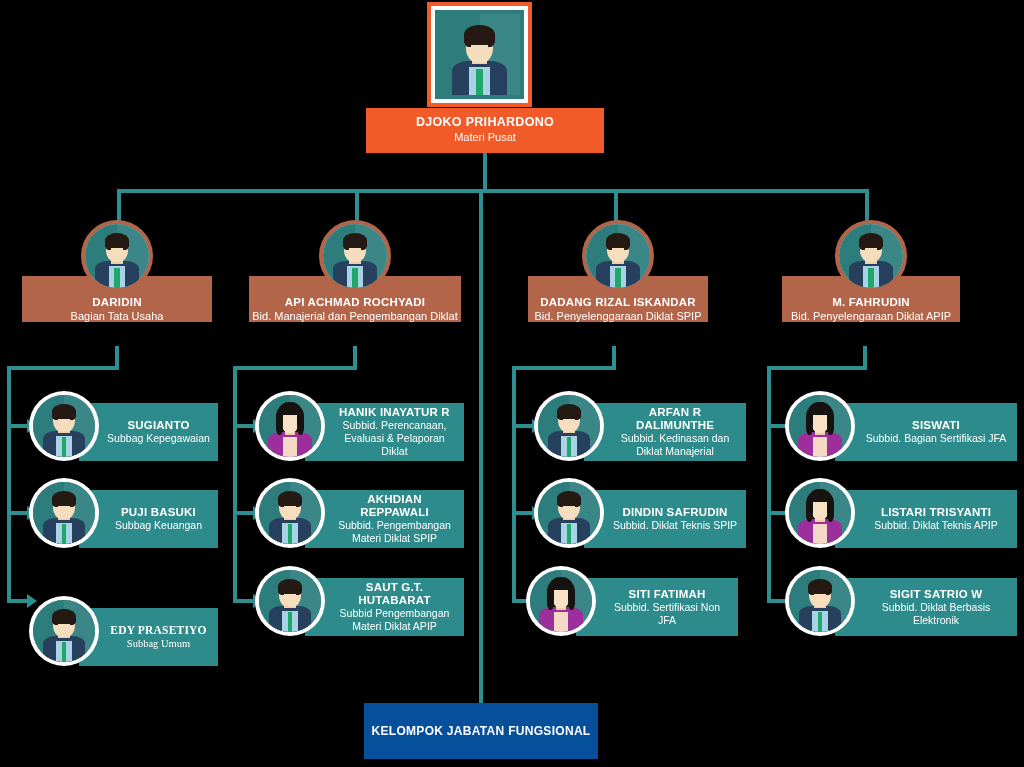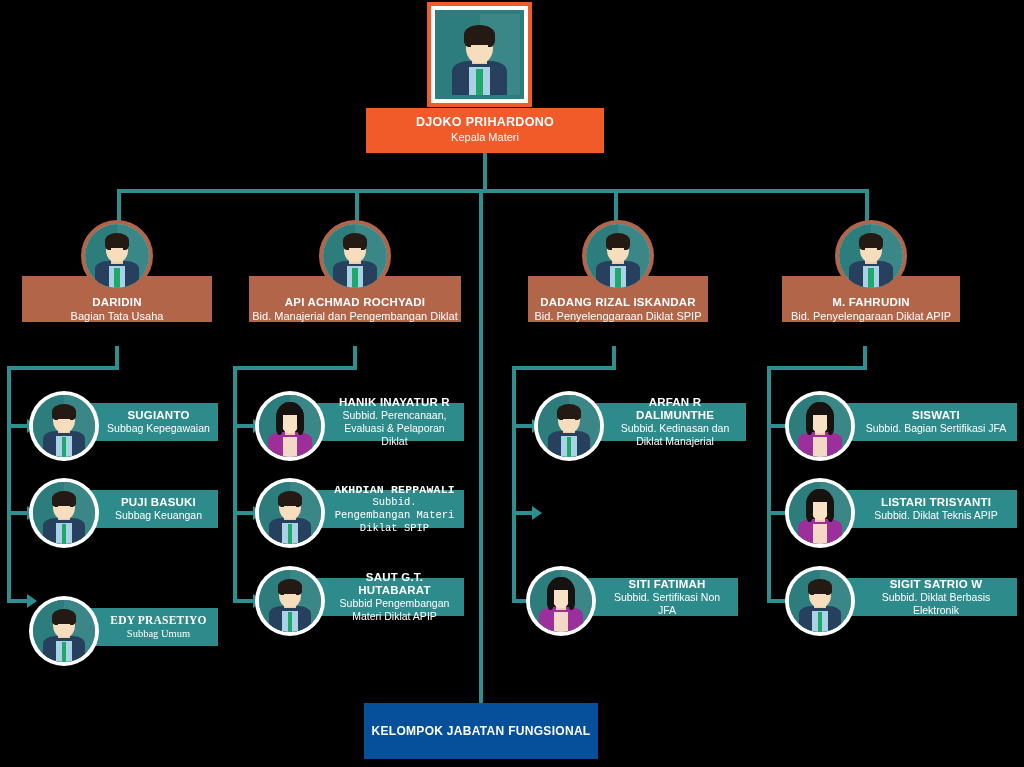--- a/index.html
+++ b/index.html
@@ -86,21 +86,21 @@
     left: 0; top: 0;
     width: 62px; height: 62px; border-radius: 50%;
     background: #2d7d7d;
     box-shadow: 0 0 0 4px #ffffff;
     overflow: hidden;
     z-index: 3;
   }
   .leaf .bn {
     position: absolute;
     left: 46px; top: 8px;
-    height: 38px;
+    height: 58px;
     background: #2e8b8b;
     color: #ffffff;
     text-align: center;
     display: flex; flex-direction: column; justify-content: center;
     padding: 0 8px 0 28px;
     z-index: 2;
   }
   .leaf .nm { font-size: 11.5px; font-weight: bold; letter-spacing: .2px; line-height: 13px; }
   .leaf .rl { font-size: 10.5px; line-height: 13px; }
 
@@ -171,21 +171,21 @@
           <div class="m-tie"></div>
         <div class="m-head"></div>
           <div class="m-hair"></div>
         <div class="m-hair2"></div>
           <div class="m-hair3"></div>
       </div>
     </div>
   </div>
   <div class="ceo-banner">
     <div class="nm">DJOKO PRIHARDONO</div>
-    <div class="rl">Kepala Materi</div>
+    <div class="rl">Materi Pusat</div>
   </div>
 
   <div class="conn conn-v" style="left:483px; top:153px; height:40px;"></div>
   <div class="conn conn-h" style="left:117px; top:189px; width:750px;"></div>
   <div class="conn conn-v" style="left:117px; top:189px; height:36px;"></div>
   <div class="conn conn-v" style="left:355px; top:189px; height:36px;"></div>
   <div class="conn conn-v" style="left:614px; top:189px; height:36px;"></div>
   <div class="conn conn-v" style="left:865px; top:189px; height:36px;"></div>
 
   <div class="conn conn-v" style="left:479px; top:189px; height:514px;"></div>
@@ -386,21 +386,21 @@
         <div class="m-body"></div>
           <div class="m-neck"></div>
           <div class="m-shirt"></div>
         <div class="m-tie"></div>
           <div class="m-head"></div>
           <div class="m-hair"></div>
         <div class="m-hair2"></div>
           <div class="m-hair3"></div>
         </div>
     </div>
-    <div class="bn" style="width:159px;font-family:Liberation Mono, monospace;">
+    <div class="bn" style="width:159px;">
       <div class="nm">AKHDIAN REPPAWALI</div>
       <div class="rl">Subbid. Pengembangan Materi Diklat SPIP</div>
     </div>
   </div>
 
   <div class="leaf" style="left:259px; top:570px; width:205px;">
     <div class="av">
       <div class="person">
           <div class="p-bg"></div>
           <div class="p-shade"></div>
@@ -444,20 +444,40 @@
         <div class="m-hair2"></div>
           <div class="m-hair3"></div>
         </div>
     </div>
     <div class="bn" style="width:162px;">
       <div class="nm">ARFAN R DALIMUNTHE</div>
       <div class="rl">Subbid. Kedinasan dan Diklat Manajerial</div>
     </div>
   </div>
 
+  <div class="leaf" style="left:538px; top:482px; width:208px;">
+    <div class="av">
+      <div class="person">
+          <div class="p-bg"></div>
+          <div class="p-shade"></div>
+        <div class="m-body"></div>
+          <div class="m-neck"></div>
+          <div class="m-shirt"></div>
+        <div class="m-tie"></div>
+          <div class="m-head"></div>
+          <div class="m-hair"></div>
+        <div class="m-hair2"></div>
+          <div class="m-hair3"></div>
+        </div>
+    </div>
+    <div class="bn" style="width:162px;">
+      <div class="nm">DINDIN SAFRUDIN</div>
+      <div class="rl">Subbid. Diklat Teknis SPIP</div>
+    </div>
+  </div>
 
   <div class="leaf" style="left:530px; top:570px; width:208px;">
     <div class="av">
       <div class="person">
           <div class="p-bg"></div>
           <div class="p-shade"></div>
         <div class="f-hairback"></div>
           <div class="f-body"></div>
           <div class="f-shirt"></div>
         <div class="f-neck"></div>

